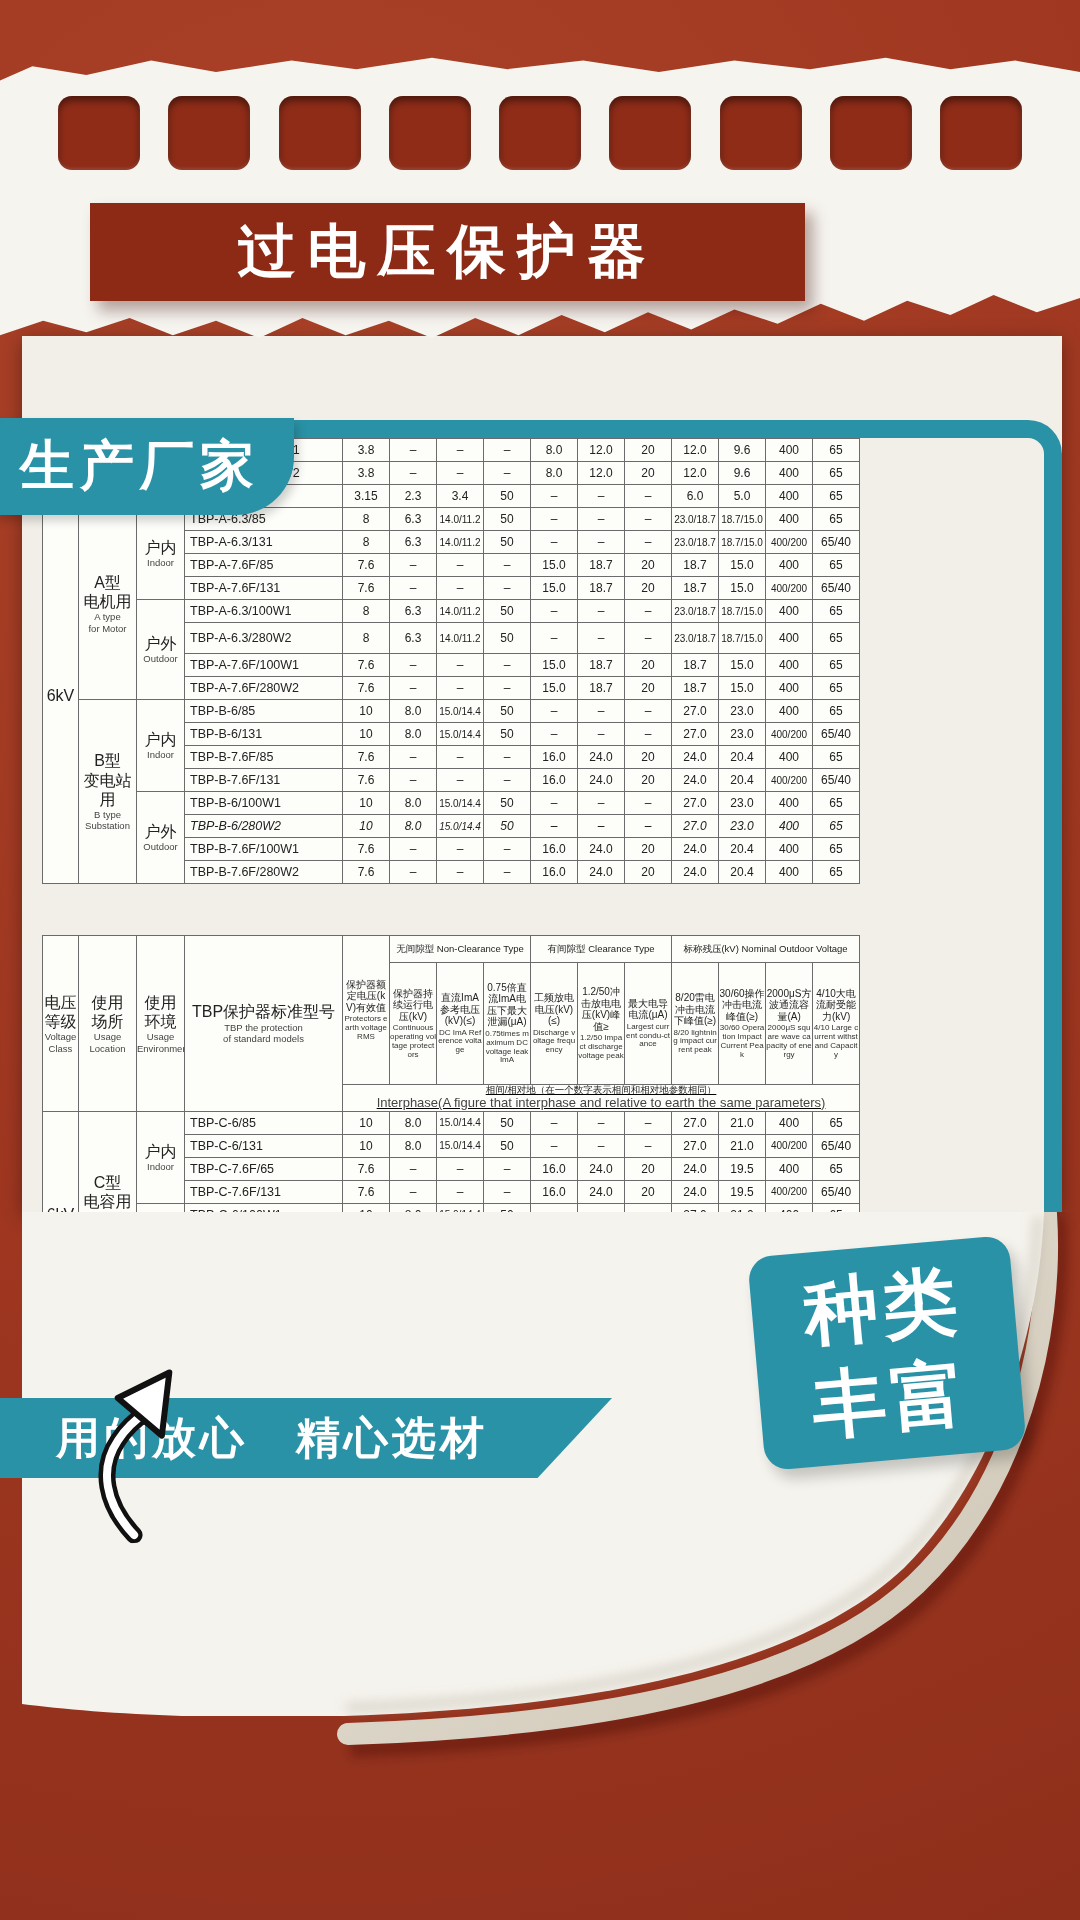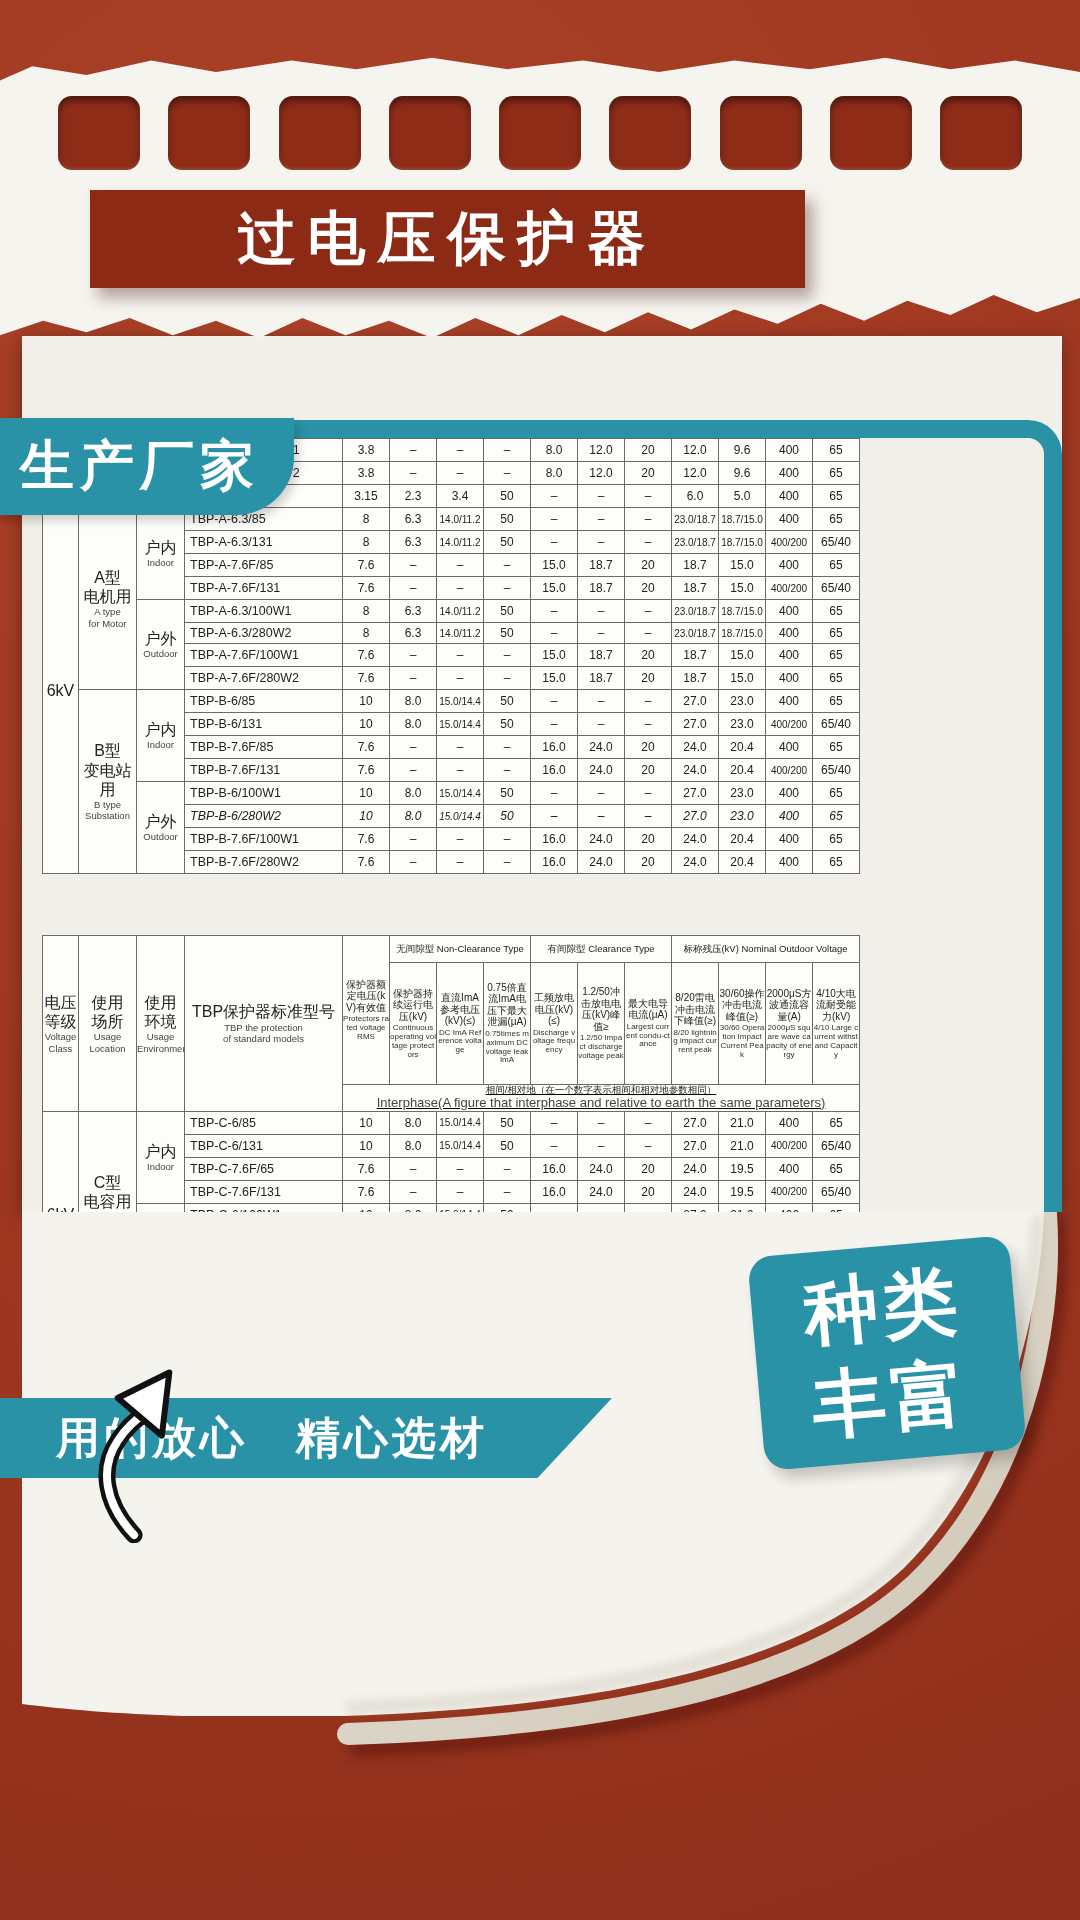--- a/index.html
+++ b/index.html
@@ -6,21 +6,21 @@
   .stage{position:relative;width:1080px;height:1920px;overflow:hidden;
     background:radial-gradient(circle at 30% 18%,#ab4228,#9e3620 55%,#8e2f1b);
     font-family:"Liberation Sans",sans-serif;}
   
   .torn-strip{position:absolute;left:0;top:52px;width:1080px;height:286px;background:#f6f4ef;z-index:2;
     filter:drop-shadow(0 7px 6px rgba(0,0,0,.3));
     clip-path:polygon(0% 10%,3% 5%,8% 8%,14% 3%,20% 7%,27% 3%,33% 6%,40% 2%,47% 6%,54% 3%,61% 7%,68% 3%,75% 6%,82% 2%,88% 6%,94% 3%,100% 7%,100% 86%,96% 91%,92% 85%,88% 92%,84% 87%,80% 94%,76% 88%,72% 95%,68% 90%,64% 97%,60% 91%,56% 98%,52% 92%,48% 99%,44% 93%,40% 100%,36% 94%,32% 99%,28% 93%,24% 100%,20% 94%,16% 99%,12% 93%,8% 98%,4% 94%,0% 99%);}
   .holes{position:absolute;left:58px;top:96px;width:964px;display:flex;justify-content:space-between;z-index:3;}
   .hole{width:82px;height:74px;background:#8e2c18;border-radius:14px;
     box-shadow:inset 0 5px 7px rgba(0,0,0,.45),inset 0 -2px 3px rgba(255,255,255,.12);}
-  .title-banner{position:absolute;left:90px;top:190px;width:715px;height:98px;background:#8c2a15;z-index:3;
+  .title-banner{position:absolute;left:90px;top:203px;width:715px;height:98px;background:#8c2a15;z-index:3;
     box-shadow:8px 10px 14px rgba(60,10,0,.35);display:flex;align-items:center;justify-content:center;}
   .title-banner span{color:#fff;font-size:58px;font-weight:bold;letter-spacing:12px;}
   
   .paper{position:absolute;left:22px;top:336px;width:1040px;height:876px;background:#f2efe8;z-index:1;
     box-shadow:0 4px 18px rgba(0,0,0,.35);}
   
   .frame{position:absolute;left:270px;top:420px;width:792px;height:792px;box-sizing:border-box;z-index:2;
     border-top:18px solid #2a92a6;border-right:18px solid #2a92a6;border-top-right-radius:34px;}
   .tab{position:absolute;left:-6px;top:418px;width:300px;height:97px;background:#2a92a6;z-index:3;
     border-bottom-right-radius:58px;display:flex;align-items:center;box-shadow:4px 6px 10px rgba(0,0,0,.18);}
@@ -221,21 +221,21 @@
           <td class="val tight">14.0/11.2</td>
           <td class="val">50</td>
           <td class="val">–</td>
           <td class="val">–</td>
           <td class="val">–</td>
           <td class="val tight">23.0/18.7</td>
           <td class="val tight">18.7/15.0</td>
           <td class="val">400</td>
           <td class="val">65</td>
         </tr>
-        <tr style="height: 21px;">
+        <tr style="height: 31px;">
           <td class="model">TBP-A-6.3/280W2</td>
           <td class="val">8</td>
           <td class="val">6.3</td>
           <td class="val tight">14.0/11.2</td>
           <td class="val">50</td>
           <td class="val">–</td>
           <td class="val">–</td>
           <td class="val">–</td>
           <td class="val tight">23.0/18.7</td>
           <td class="val tight">18.7/15.0</td>
@@ -416,21 +416,21 @@
           <td rowspan="3" class="lh"><div class="zh">使用
 场所</div><div class="en">Usage
 Location</div></td>
           <td rowspan="3" class="lh"><div class="zh">使用
 环境</div><div class="en">Usage
 Environment</div></td>
           <td rowspan="3" class="lh"><div class="zh">TBP保护器标准型号</div><div class="en">TBP the protection
 of standard models</div></td>
           <td rowspan="2" class="head">
             <div class="zh">保护器额定电压(kV)有效值</div>
-            <div class="en">Protectors rated voltage RMS</div>
+            <div class="en">Protectors earth voltage RMS</div>
           </td>
           <td colspan="3" class="ghead">无间隙型 Non-Clearance Type</td>
           <td colspan="3" class="ghead">有间隙型 Clearance Type</td>
           <td colspan="4" class="ghead">标称残压(kV) Nominal Outdoor Voltage</td>
         </tr>
         <tr style="height: 122px;">
           <td class="head">
             <div class="zh">保护器持续运行电压(kV)</div>
             <div class="en">Continuous operating voltage protectors</div>
           </td>

